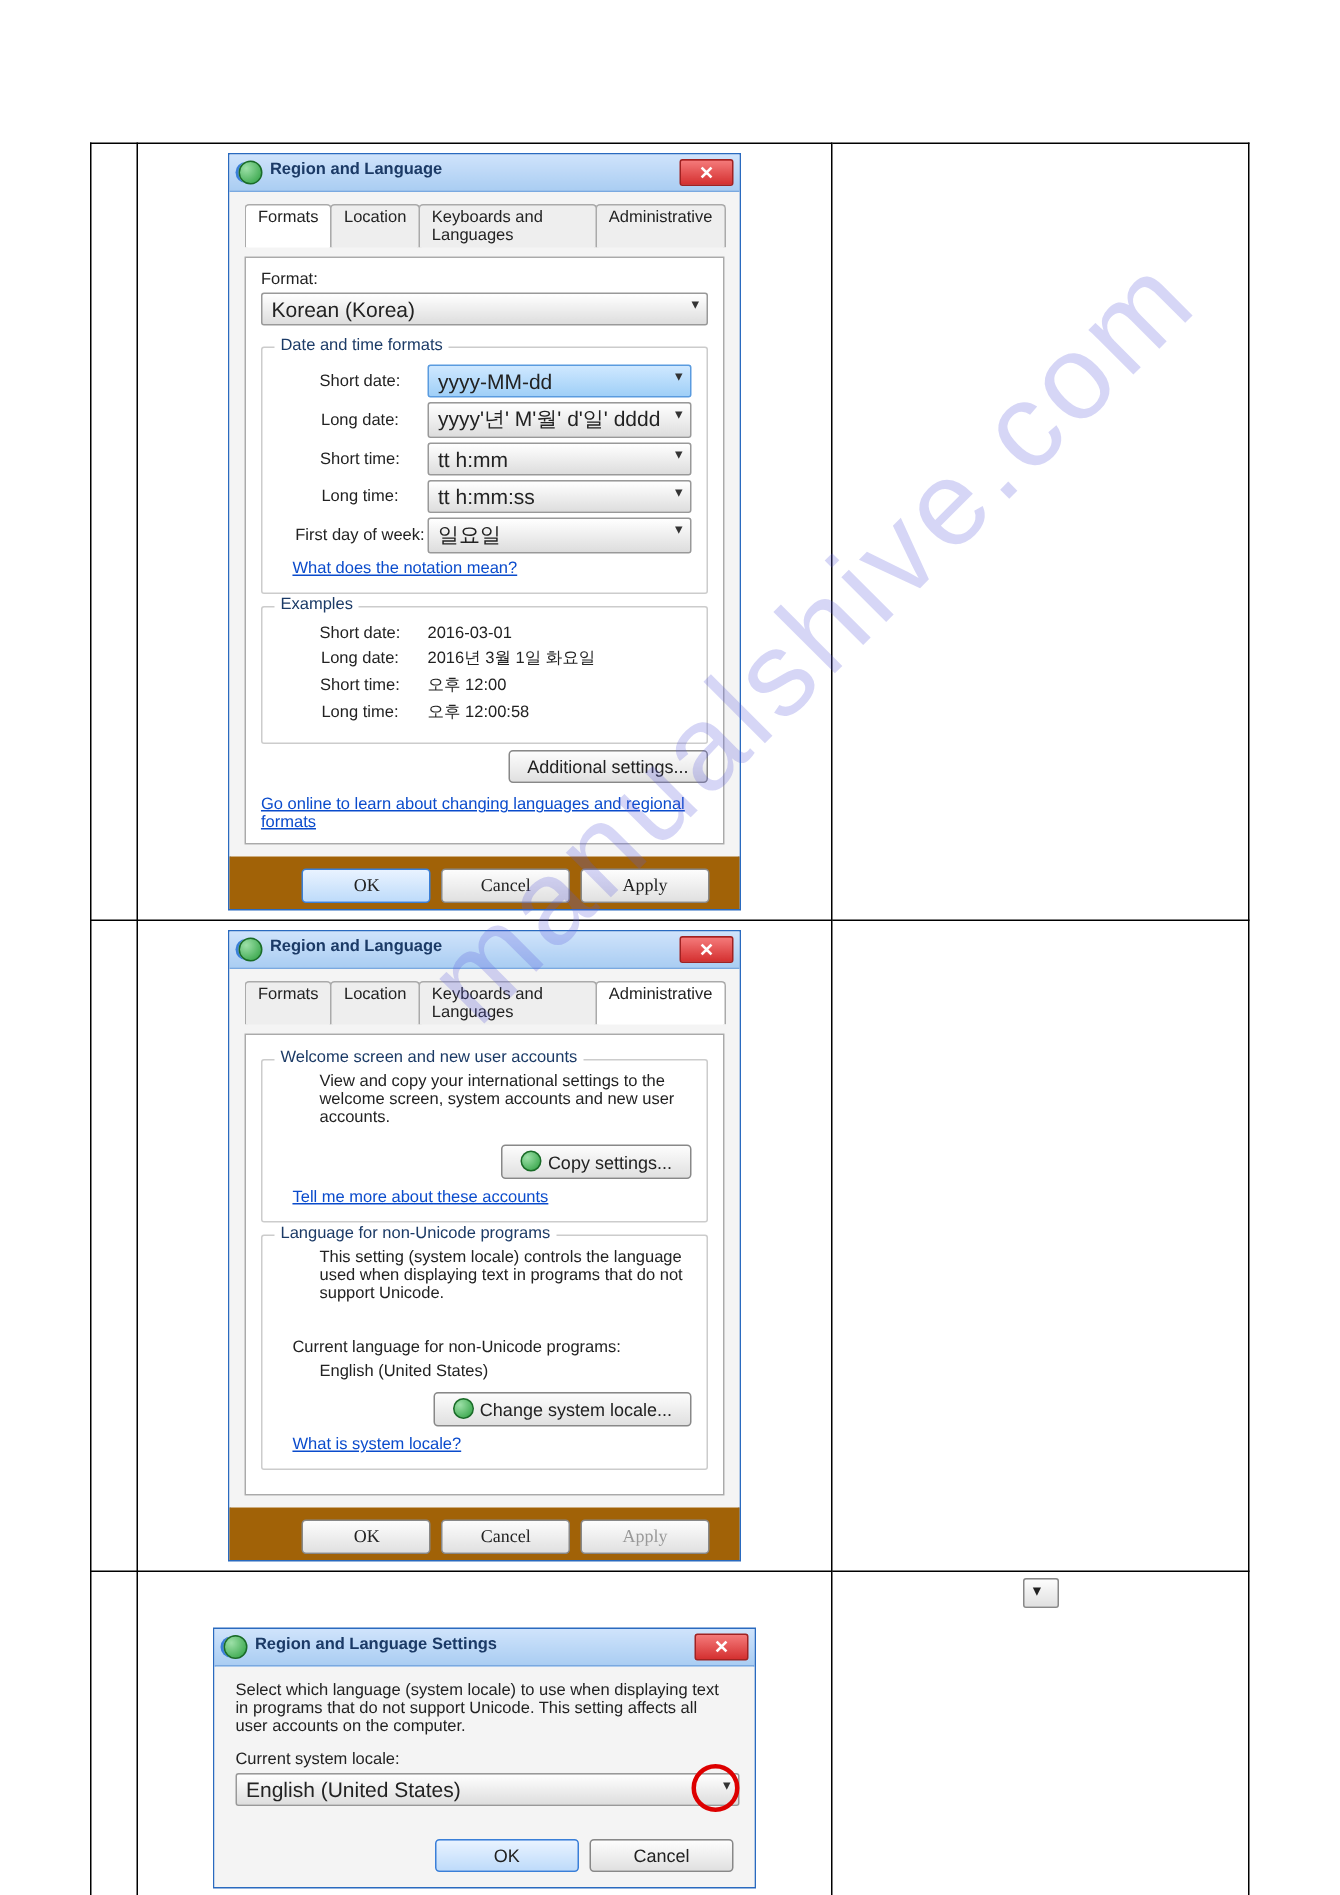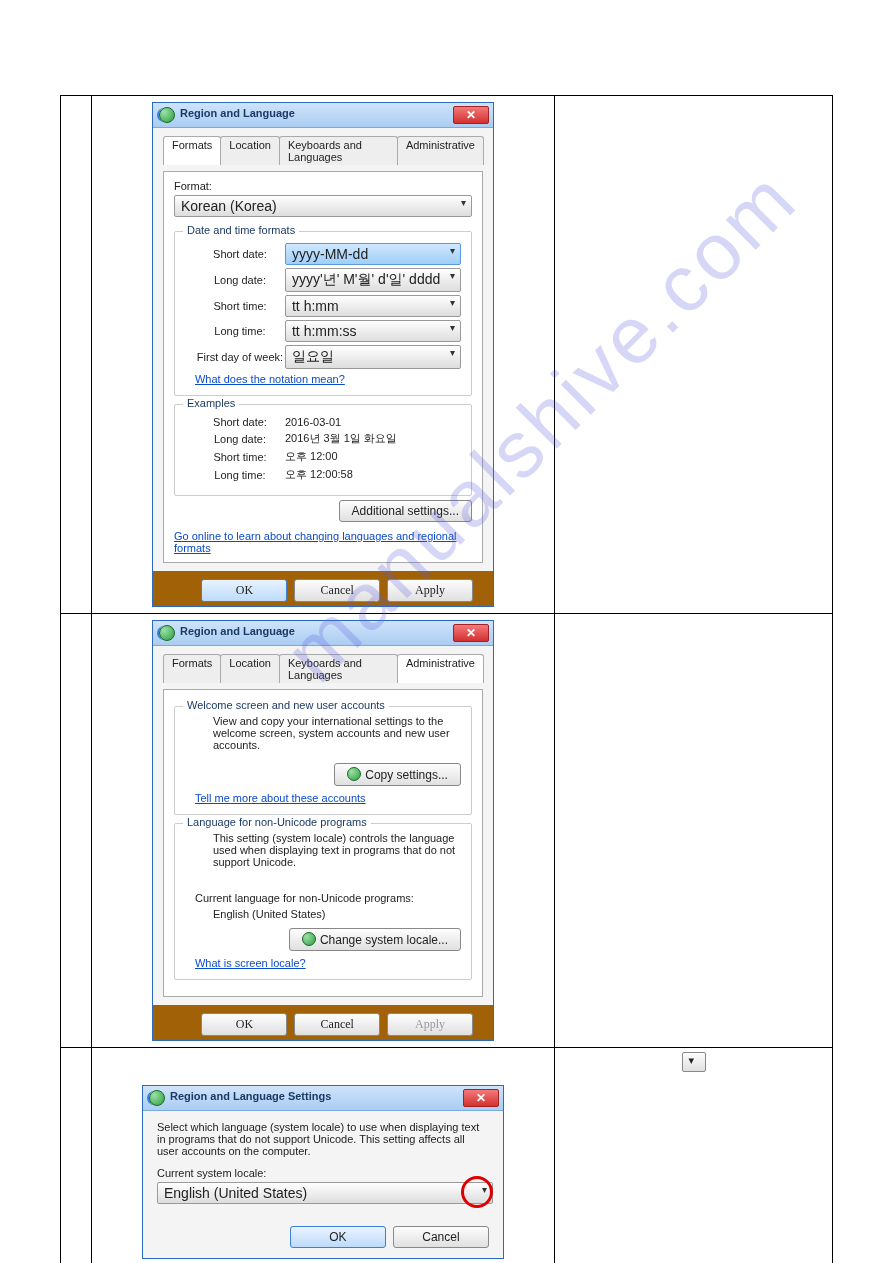--- a/index.html
+++ b/index.html
@@ -248,21 +248,21 @@
               <div style="margin-top:6px;"><span class="link">Tell me more about these accounts</span></div>
             </div>
             <div class="group">
               <span class="glabel">Language for non-Unicode programs</span>
               <div class="indent">This setting (system locale) controls the language used when displaying text in programs that do not support Unicode.</div>
               <div style="margin-top:24px;">Current language for non-Unicode programs:</div>
               <div class="indent" style="margin-top:4px;">English (United States)</div>
               <div style="text-align:right;margin-top:8px;">
                 <span class="btn"><span class="globe-sm"></span><span>Change system locale...</span></span>
               </div>
-              <div style="margin-top:6px;"><span class="link">What is screen locale?</span></div>
+              <div style="margin-top:6px;"><span class="link">What is system locale?</span></div>
             </div>
           </div>
         </div>
         <div class="footer">
           <span class="btn">OK</span>
           <span class="btn">Cancel</span>
           <span class="btn disabled">Apply</span>
         </div>
       </div>
     </td>

